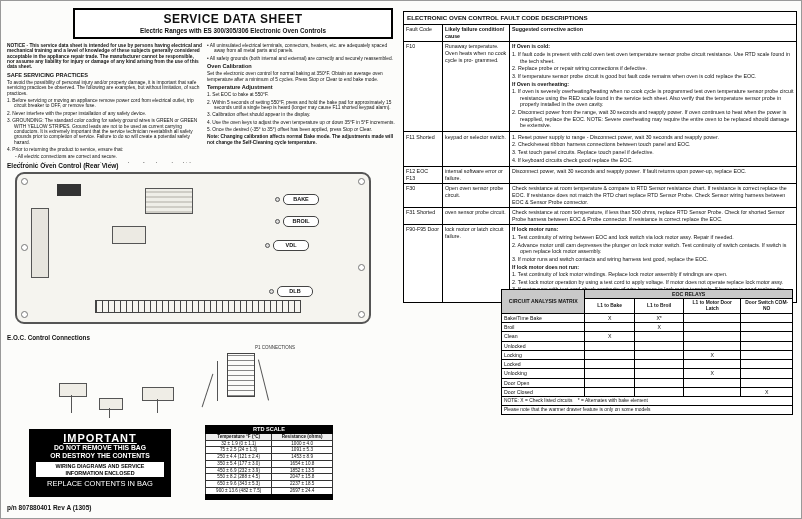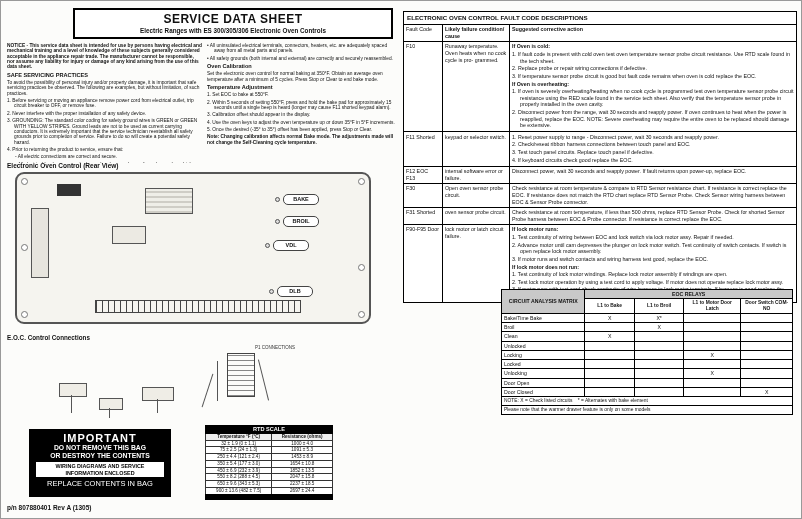--- a/index.html
+++ b/index.html
@@ -34,21 +34,21 @@
   .pinstrip{position:absolute;left:78px;top:126px;width:204px;height:11px;border:1px solid #444;background:repeating-linear-gradient(90deg,#444 0 1px,transparent 1px 6px);}
 
   .eoc-title{position:absolute;left:6px;top:333px;font-size:6.3px;font-weight:bold;}
   .eocdiag{position:absolute;left:6px;top:342px;width:388px;height:80px;}
   .p1label{position:absolute;left:248px;top:2px;font-size:4.5px;color:#333;}
   .plug{position:absolute;left:220px;top:10px;width:26px;height:42px;border:1px solid #444;background:repeating-linear-gradient(0deg,#888 0 1px,transparent 1px 5px);}
   .wire{position:absolute;border-left:1px solid #555;}
   .mini{position:absolute;border:1px solid #555;background:#efede6;}
 
   .imp{position:absolute;left:28px;top:428px;width:142px;height:68px;background:#000;color:#fff;text-align:center;box-sizing:border-box;padding-top:3px;}
-  .imp-title{font-size:11px;font-weight:bold;letter-spacing:1px;}
+  .imp-title{font-size:11px;font-weight:bold;letter-spacing:1px;text-decoration:underline;}
   .imp-l{font-size:6.8px;font-weight:bold;line-height:1.2;}
   .imp-inner{background:#fff;color:#000;margin:2px 7px;font-size:5.4px;font-weight:bold;line-height:1.2;padding:1px 0;}
   .imp-last{font-size:7.5px;font-weight:normal;margin-top:1px;}
 
   table{border-collapse:collapse;}
   .rtd{position:absolute;left:204px;top:424px;width:128px;font-size:4.6px;background:#fff;}
   .rtd td,.rtd th{border:1px solid #333;padding:0 2px;text-align:center;line-height:1.25;}
   .rtd .ttl{background:#000;color:#fff;font-weight:bold;font-size:5.6px;border:1px solid #000;}
   .rtd .hd{font-weight:bold;background:#eee;}
   .rtd-bar{position:absolute;left:204px;top:493px;width:128px;height:6px;background:#000;}

